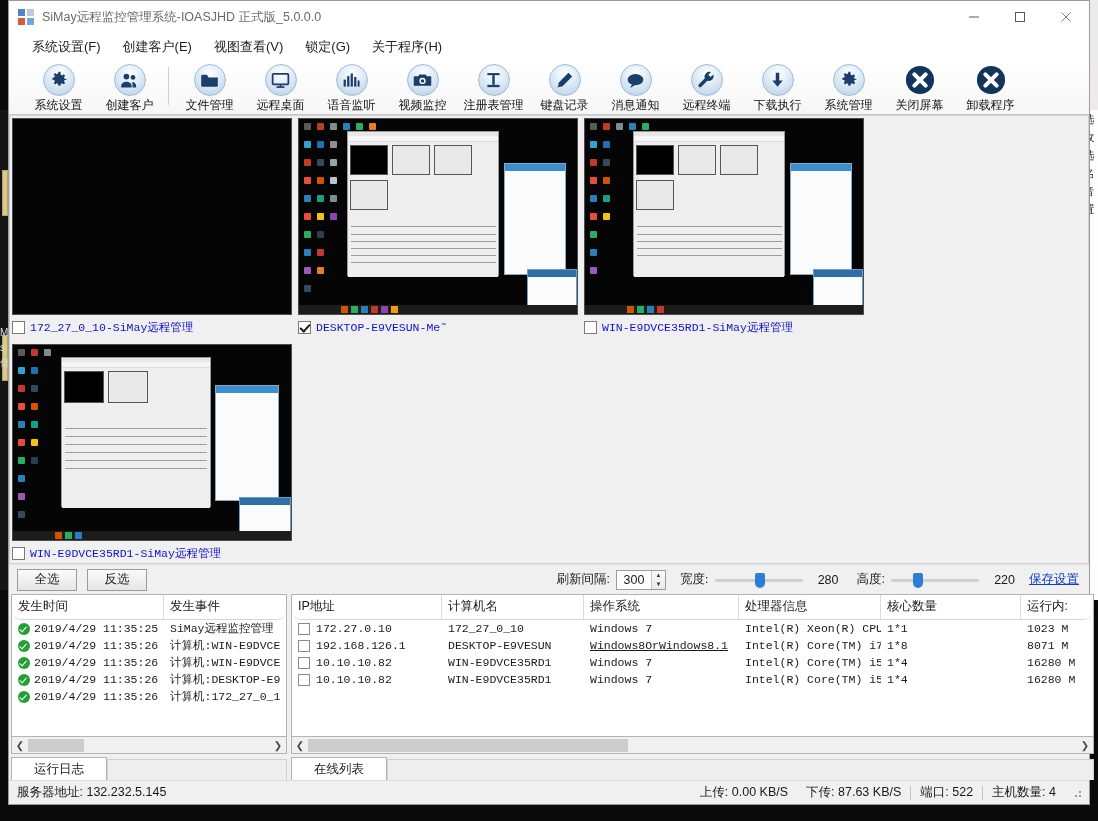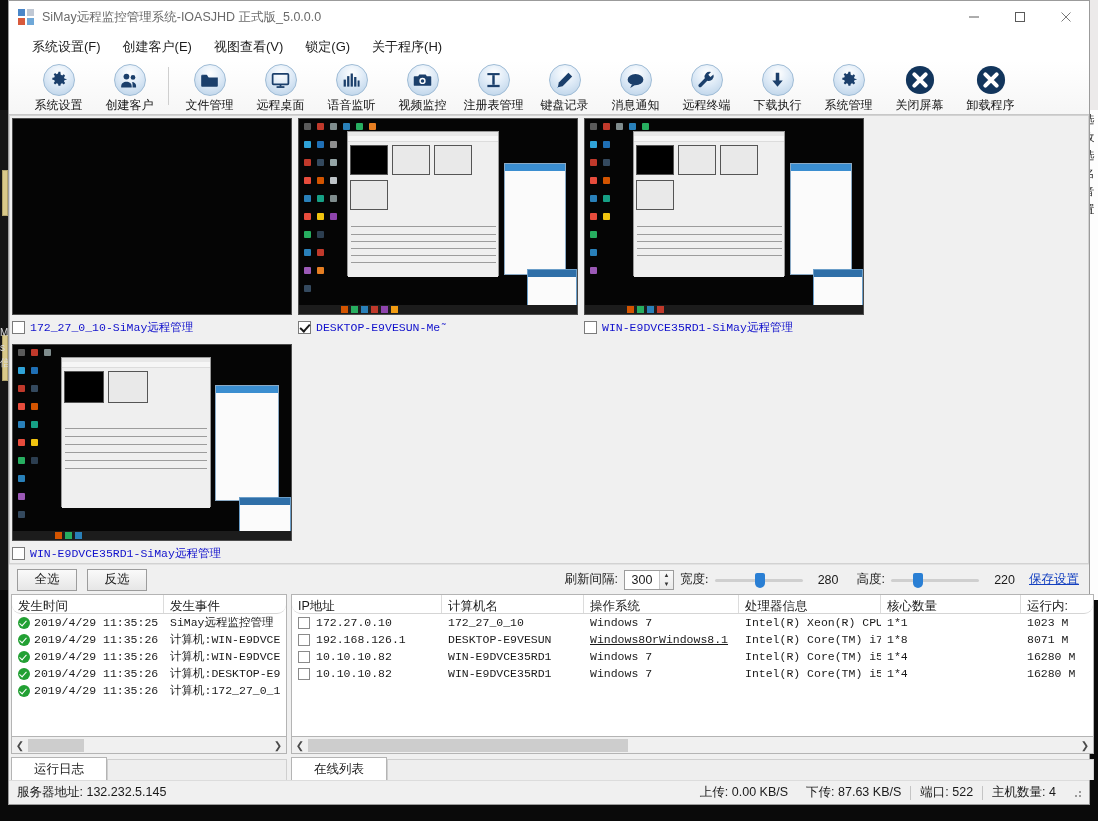--- a/index.html
+++ b/index.html
@@ -227,21 +227,21 @@
   .pane { display: flex; flex-direction: column; }
   #log-pane { width: 276px; flex: 0 0 276px; }
   #list-pane { flex: 1 1 auto; margin-left: 4px; justify-content: space-between; }
 
   .grid {
     flex: 1 1 auto; background: #fff;
     border: 1px solid #b4b4b4;
     overflow: hidden; position: relative;
   }
   .grid-head {
-    display: flex; height: 19px; background: #fff;
+    display: flex; height: 25px; background: #fff;
     border-bottom: 1px solid #d5d5d5;
     border-radius: 9px;
   }
   .gh {
     font-size: 12.5px; color: #1a1a1a;
     padding: 3px 0 0 6px;
     border-right: 1px solid #dcdcdc;
     white-space: nowrap; overflow: hidden;
   }
   .grow { display: flex; height: 17px; align-items: center; }
@@ -726,21 +726,21 @@
     <div id="ctrl-right">
       <div class="ctrl-label">刷新间隔:</div>
       <div id="interval-box">
         <div id="interval-val">300</div>
         <div id="interval-spin">
           <span>▲</span>
           <span>▼</span>
         </div>
       </div>
 
-      <div class="ctrl-label" style="margin-left:0;font-family:Liberation Serif, serif;">宽度:</div>
+      <div class="ctrl-label" style="margin-left:8px;font-family:Liberation Serif, serif;">宽度:</div>
       <div class="slider">
         <div class="track"></div>
         <div class="thumb" style="left:40px;"></div>
       </div>
       <div class="ctrl-num">280</div>
 
       <div class="ctrl-label" style="margin-left:12px;">高度:</div>
       <div class="slider">
         <div class="track"></div>
         <div class="thumb" style="left:22px;"></div>

